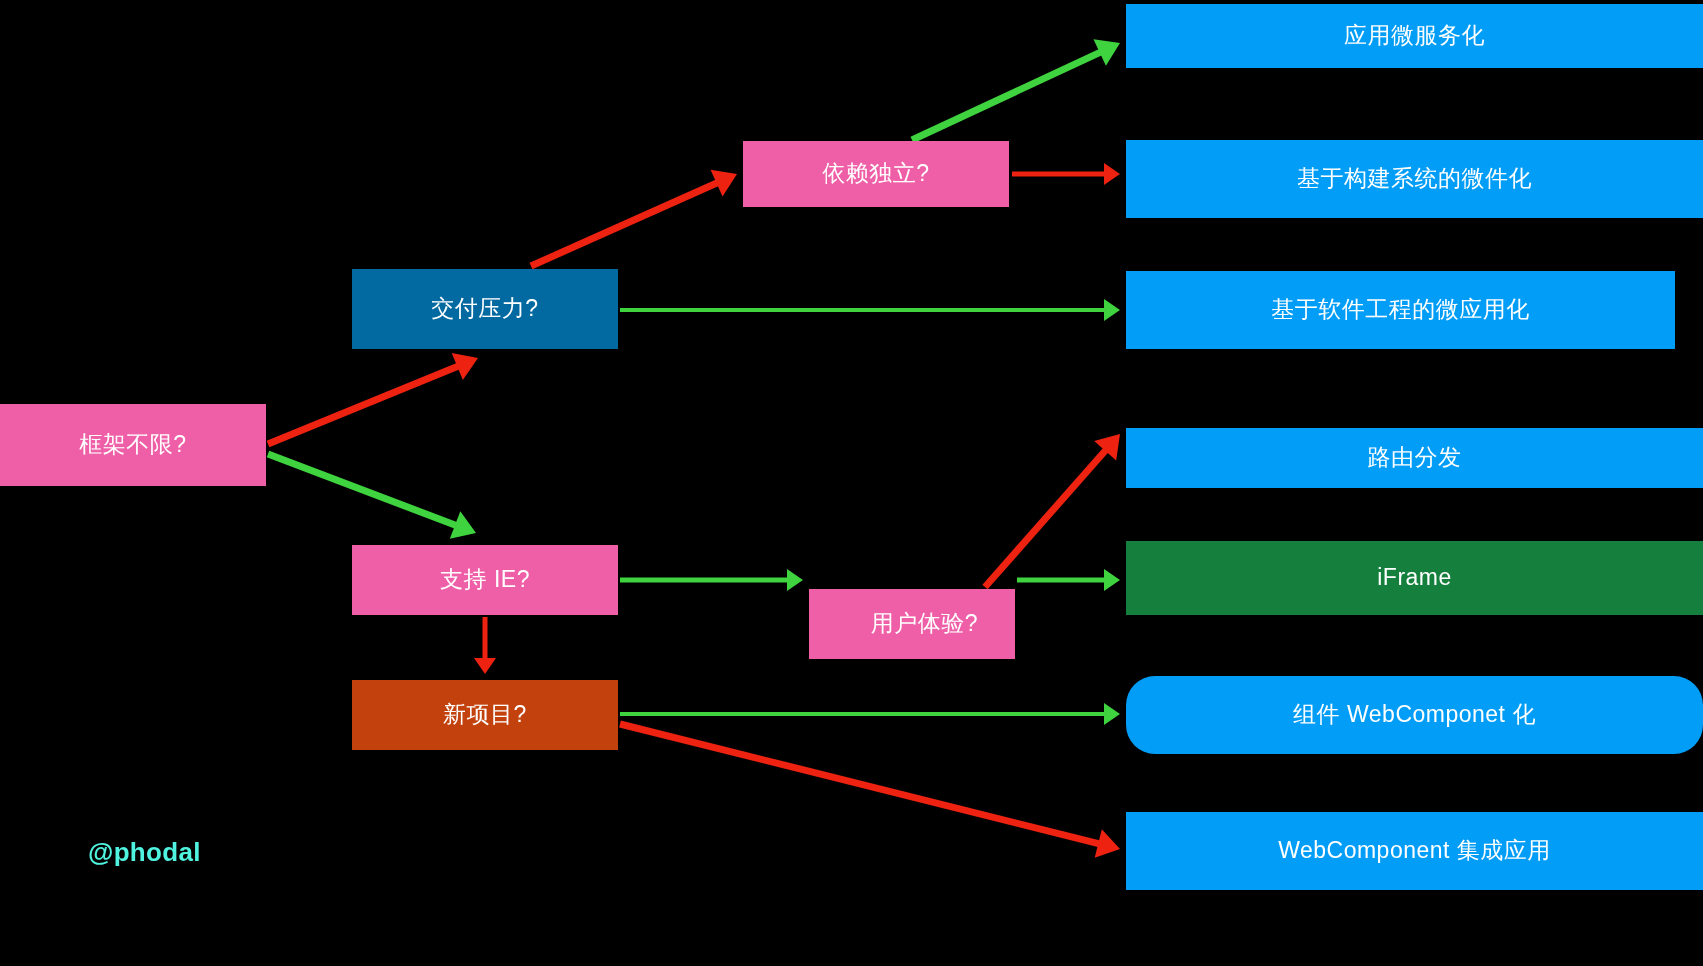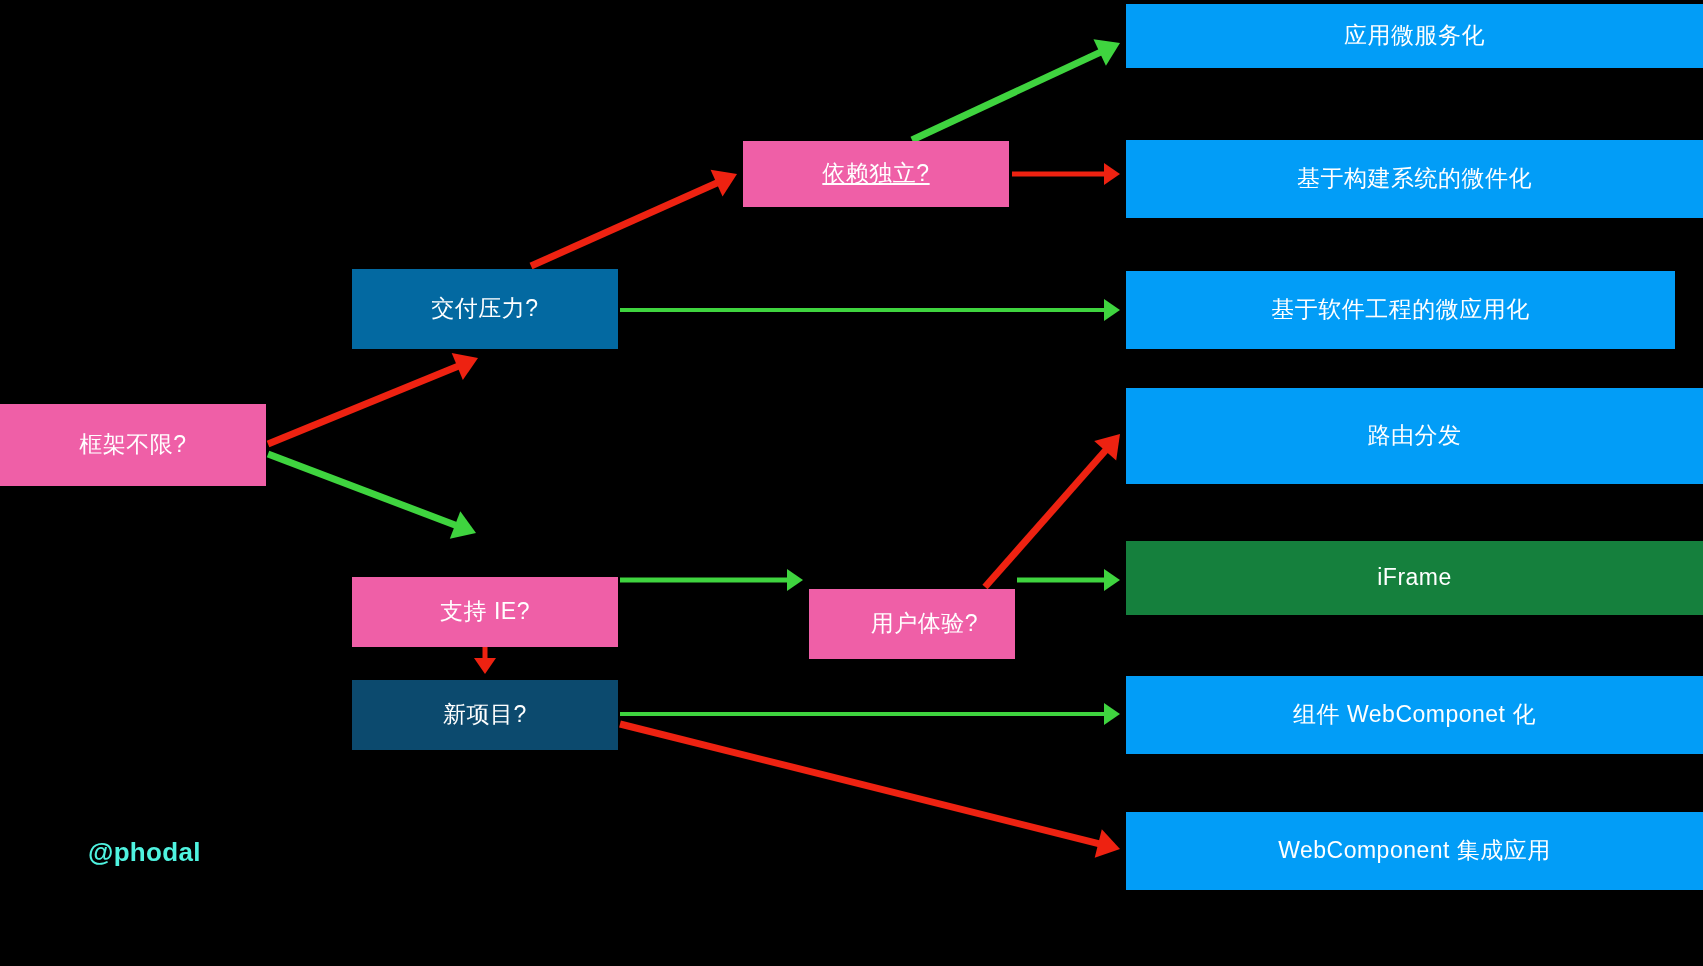--- a/index.html
+++ b/index.html
@@ -108,50 +108,50 @@
       </g>
     </svg>
 
   <div id="decision-layer">
       <div class="node decision" style="left: 0px; top: 404px; width: 266px; height: 82px; background: rgb(239, 95, 167);">
         <span>框架不限?</span>
       </div>
       <div class="node decision" style="left: 352px; top: 269px; width: 266px; height: 80px; background: #0369a1;">
         <span>交付压力?</span>
       </div>
-      <div class="node decision" style="left: 743px; top: 141px; width: 266px; height: 66px; background: rgb(239, 95, 167); text-decoration: underline;">
+      <div class="node decision" style="left: 743px; top: 141px; width: 266px; height: 66px; background: rgb(239, 95, 167);">
         <span>依赖独立?</span>
       </div>
-      <div class="node decision" style="left: 352px; top: 545px; width: 266px; height: 70px; background: rgb(239, 95, 167); margin-top: 32px;">
+      <div class="node decision" style="left: 352px; top: 545px; width: 266px; height: 70px; background: rgb(239, 95, 167);">
         <span>支持 IE?</span>
       </div>
       <div class="node decision" style="left: 809px; top: 589px; width: 206px; height: 70px; background: rgb(239, 95, 167); padding-left: 25px;">
         <span>用户体验?</span>
       </div>
-      <div class="node decision" style="left: 352px; top: 680px; width: 266px; height: 70px; background: #0c4a6e;">
+      <div class="node decision" style="left: 352px; top: 680px; width: 266px; height: 70px; background: #c2410c;">
         <span>新项目?</span>
       </div>
     </div>
   <div id="outcome-layer">
       <div class="node outcome" style="left: 1126px; top: 4px; width: 577px; height: 64px; background: rgb(2, 157, 247);">
         <span>应用微服务化</span>
       </div>
       <div class="node outcome" style="left: 1126px; top: 140px; width: 577px; height: 78px; background: rgb(2, 157, 247);">
         <span>基于构建系统的微件化</span>
       </div>
       <div class="node outcome" style="left: 1126px; top: 271px; width: 549px; height: 78px; background: rgb(2, 157, 247);">
         <span>基于软件工程的微应用化</span>
       </div>
-      <div class="node outcome" style="left: 1126px; top: 388px; width: 577px; height: 96px; background: rgb(2, 157, 247);">
+      <div class="node outcome" style="left: 1126px; top: 428px; width: 577px; height: 60px; background: rgb(2, 157, 247);">
         <span>路由分发</span>
       </div>
       <div class="node outcome" style="left: 1126px; top: 541px; width: 577px; height: 74px; background: #15803d;">
         <span>iFrame</span>
       </div>
-      <div class="node outcome" style="left: 1126px; top: 676px; width: 577px; height: 78px; background: rgb(2, 157, 247);">
+      <div class="node outcome" style="left: 1126px; top: 676px; width: 577px; height: 78px; background: rgb(2, 157, 247); border-radius: 29px;">
         <span>组件 WebComponet 化</span>
       </div>
       <div class="node outcome" style="left: 1126px; top: 812px; width: 577px; height: 78px; background: rgb(2, 157, 247);">
         <span>WebComponent 集成应用</span>
       </div>
     </div>
 
   <div class="watermark" style="left: 88px; top: 837px; color: rgb(79, 243, 224);">@phodal</div>
 
 </div>

